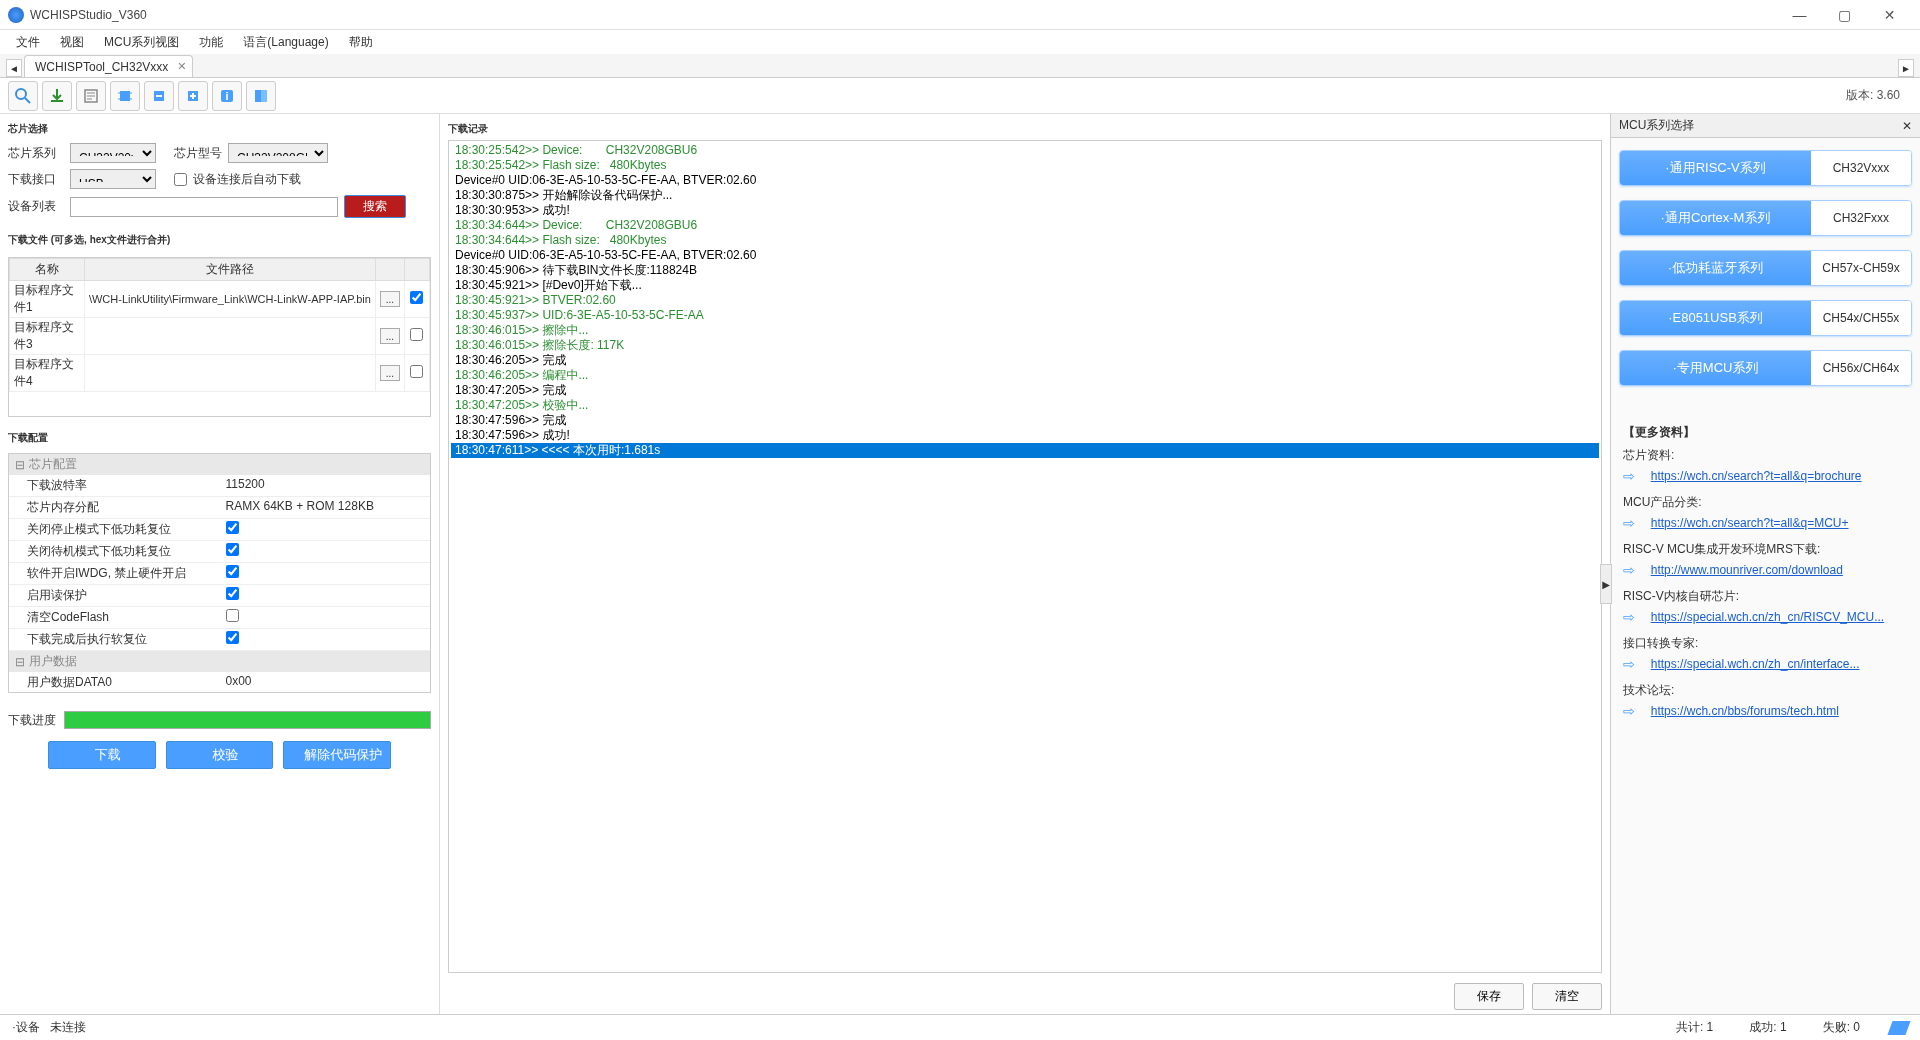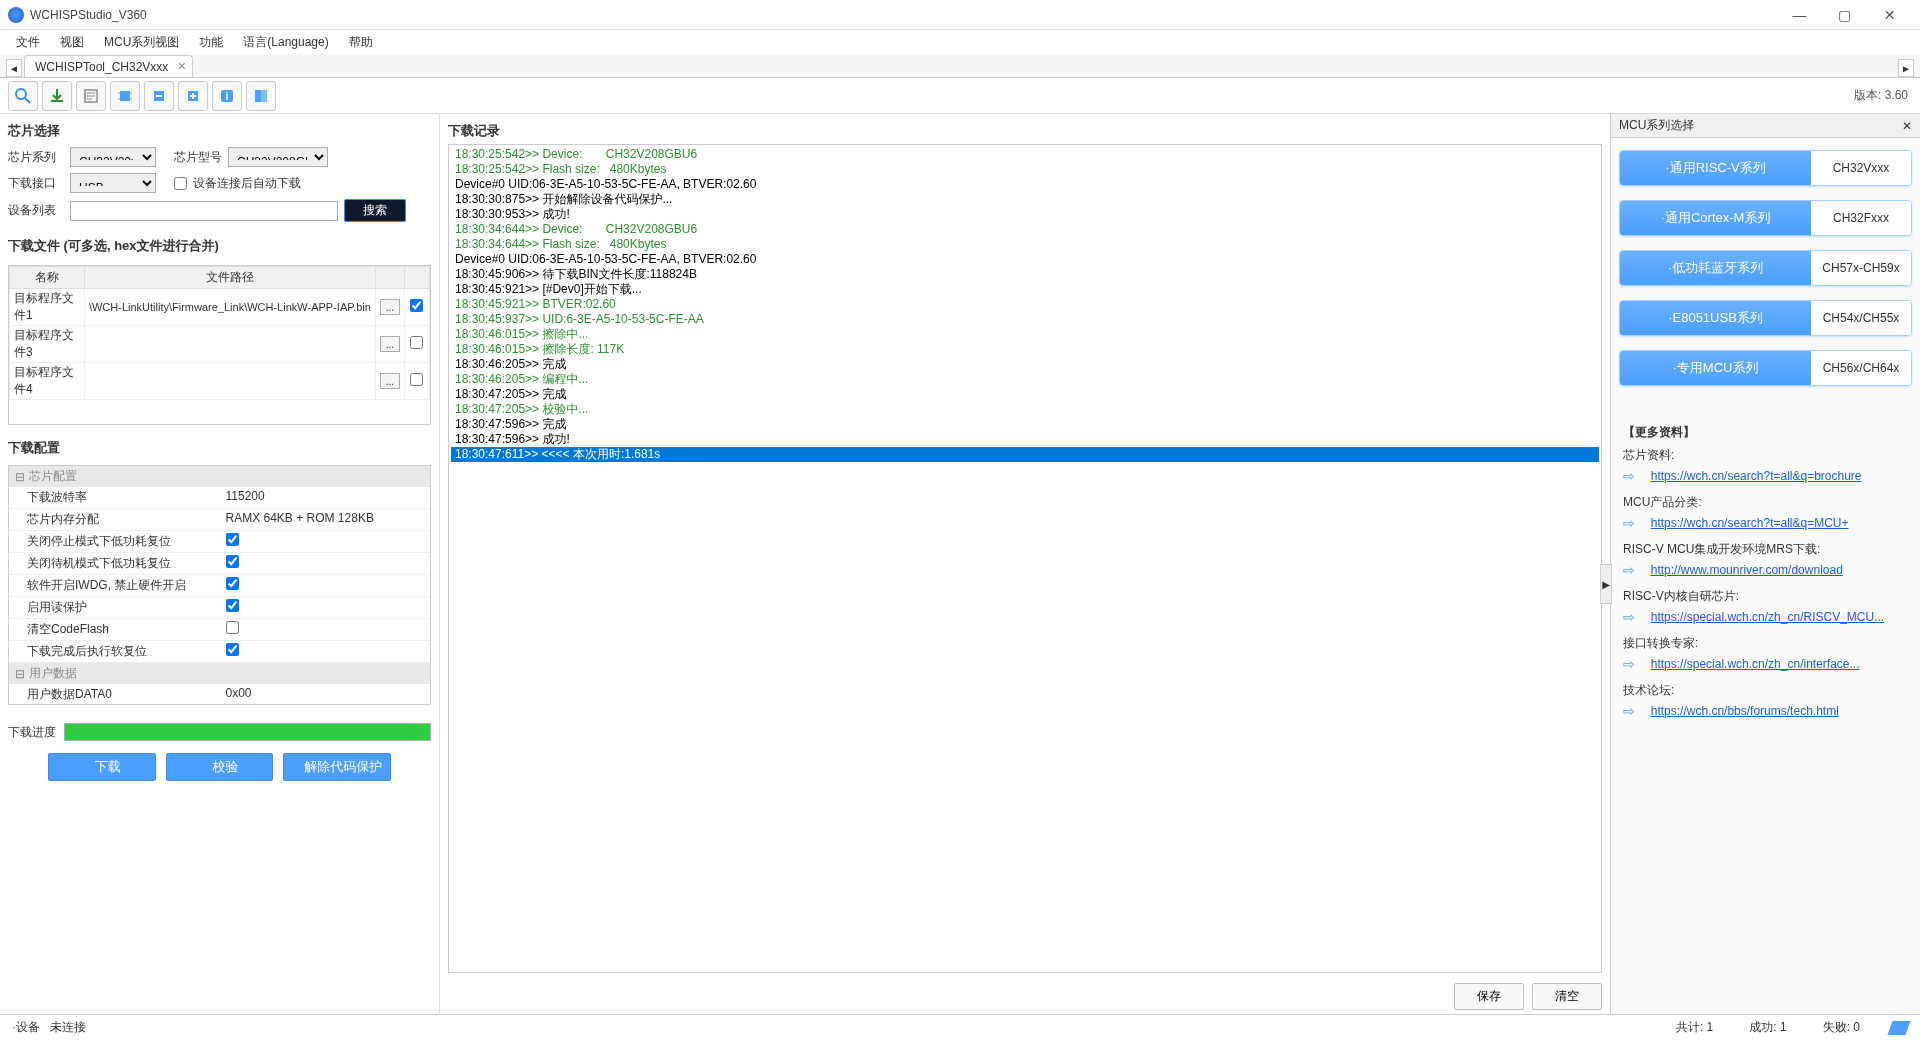--- a/index.html
+++ b/index.html
@@ -10,28 +10,28 @@
 .titlebar .winbtn { width: 45px; height: 28px; display: flex; align-items: center; justify-content: center; cursor: pointer; font-size: 14px; color: #555; }
 .menubar { height: 24px; display: flex; align-items: center; padding: 0 8px; background: #fff; font-size: 12px; gap: 4px; }
 .menubar span { padding: 2px 8px; cursor: pointer; }
 .tabbar { height: 24px; display: flex; align-items: flex-end; padding: 0 4px; background: #f5f5f5; border-bottom: 1px solid #ccc; position: relative; }
 .tabbar .tab-nav { width: 16px; height: 18px; border: 1px solid #ccc; background: #fff; display: flex; align-items: center; justify-content: center; font-size: 10px; cursor: pointer; margin: 0 2px; }
 .tabbar .tab { height: 22px; padding: 0 24px 0 10px; background: #fff; border: 1px solid #ccc; border-bottom: none; border-radius: 4px 4px 0 0; display: flex; align-items: center; position: relative; font-size: 12px; }
 .tabbar .tab .close { position: absolute; right: 6px; font-size: 11px; cursor: pointer; color: #888; }
 .tabbar .tab-nav-right { margin-left: auto; }
 .toolbar { height: 36px; display: flex; align-items: center; padding: 0 8px; background: #fff; border-bottom: 1px solid #ddd; gap: 4px; }
 .toolbar .tbtn { width: 30px; height: 30px; border: 1px solid #ccc; border-radius: 3px; display: flex; align-items: center; justify-content: center; cursor: pointer; background: #f8f8f8; }
-.toolbar .version { margin-left: auto; margin-right: 4px; font-size: 12px; color: #555; }
+.toolbar .version { margin-left: auto; margin-right: 12px; font-size: 12px; color: #555; }
 .main { display: flex; height: calc(100vh - 140px); }
 .left-pane { width: 440px; padding: 4px 8px; border-right: 1px solid #ddd; display: flex; flex-direction: column; overflow: auto; }
-.section-title { font-size: 13px; font-weight: bold; padding: 4px 0; }
+.section-title { font-size: 10px; font-weight: bold; padding: 4px 0; }
 .form-row { display: flex; align-items: center; gap: 6px; margin: 3px 0; font-size: 12px; }
 .form-row label { width: 56px; }
 .form-row select, .form-row input[type=text] { height: 20px; border: 1px solid #aaa; font-size: 12px; padding: 6px 4px; }
-.btn-search { background: #0f172a; color: #fff; border: 1px solid #3a8ee0; padding: 2px 18px; cursor: pointer; font-size: 12px; border-radius: 2px; }
+.btn-search { background: #b91c1c; color: #fff; border: 1px solid #3a8ee0; padding: 2px 18px; cursor: pointer; font-size: 12px; border-radius: 2px; }
 .file-table { border: 1px solid #ccc; margin-top: 6px; height: 160px; overflow: auto; }
 .file-table table { width: 100%; border-collapse: collapse; font-size: 12px; }
 .file-table th { background: #f0f0f0; border: 1px solid #ddd; padding: 2px 4px; font-weight: normal; }
 .file-table td { border: 1px solid #eee; padding: 1px 4px; height: 18px; }
 .browse-btn { width: 20px; height: 16px; border: 1px solid #aaa; background: #f5f5f5; font-size: 10px; cursor: pointer; display: inline-flex; align-items: center; justify-content: center; }
 .config-grid { border: 1px solid #ccc; margin-top: 4px; height: 240px; overflow: auto; background: #fff; }
 .config-grid .group-hdr { background: #e8e8e8; padding: 2px 6px; font-size: 12px; color: #888; display: flex; align-items: center; gap: 4px; }
 .config-grid .cfg-row { display: flex; border-bottom: 1px solid #eee; }
 .config-grid .cfg-row .k { width: 50%; padding: 2px 18px; font-size: 12px; }
 .config-grid .cfg-row .v { width: 50%; padding: 2px 6px; font-size: 12px; }

